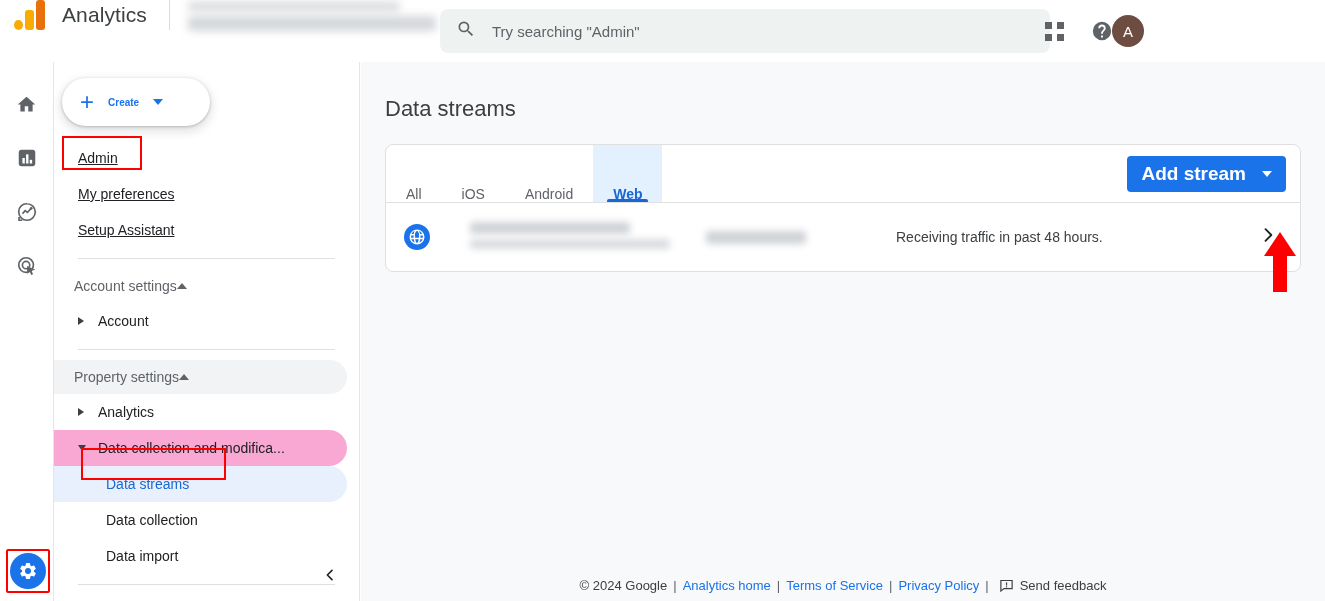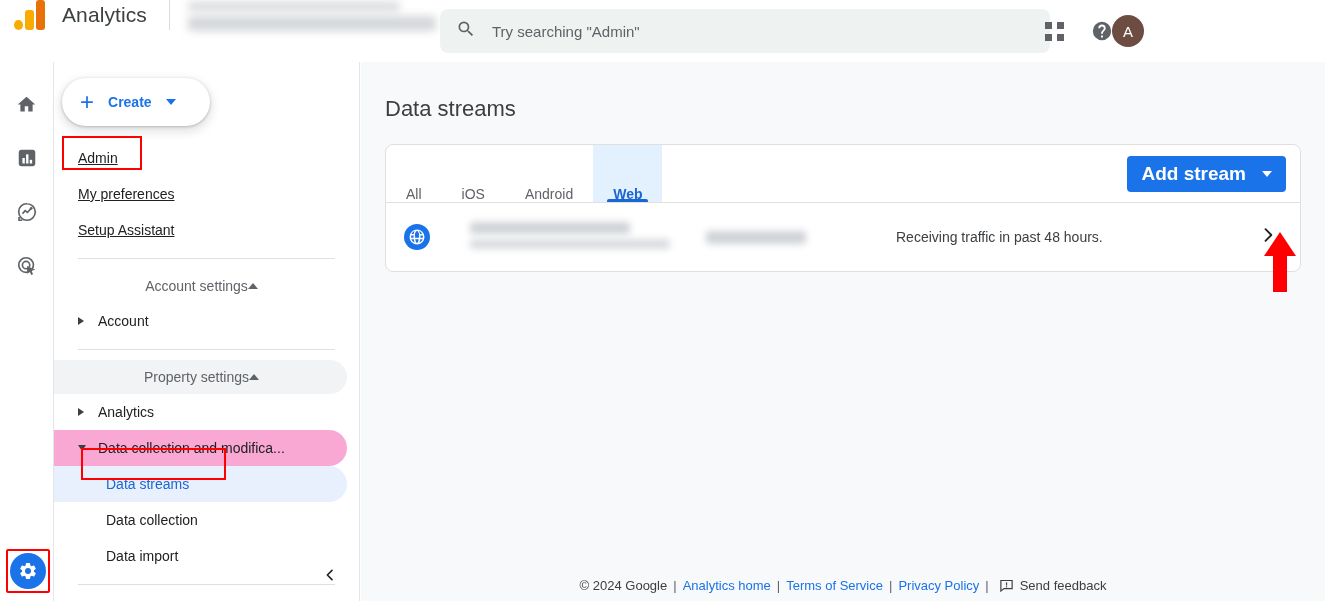--- a/index.html
+++ b/index.html
@@ -97,39 +97,39 @@
     background: #ffffff; border-right: 1px solid #e4e6e9;
     padding-top: 10px;
   }
   .create-btn {
     margin: 6px 0 0 8px; width: 148px; height: 48px;
     background: #fff; border-radius: 24px;
     box-shadow: 0 1px 3px rgba(60,64,67,.3), 0 4px 8px 3px rgba(60,64,67,.12);
     display: flex; align-items: center; cursor: pointer;
   }
   .create-btn .plus { font-size: 24px; color: #1a73e8; margin-left: 18px; line-height: 1; }
-  .create-btn .lbl { font-size: 14px; color: #1a73e8; font-weight: 600; margin-left: 14px; }
+  .create-btn .lbl { font-size: 10px; color: #1a73e8; font-weight: 600; margin-left: 14px; }
   .create-btn .caret {
     margin-left: 14px; width: 0; height: 0;
     border-left: 5px solid transparent; border-right: 5px solid transparent;
     border-top: 6px solid #1a73e8;
   }
 
   .nav-item {
     height: 36px; display: flex; align-items: center;
     padding-left: 24px; font-size: 14px; color: #202124;
     cursor: pointer; border-radius: 0 18px 18px 0; margin-right: 12px;
   }
   .nav-item.sub { padding-left: 52px; }
   .nav-item.sel { background: #e8f0fe; color: #1967d2; font-weight: 400; }
   .nav-item.group { background: #f9a8d4; border-radius: 0 18px 18px 0; }
   .nav-sep { height: 1px; background: #e0e0e0; margin: 10px 24px 10px 24px; }
 
   .sec-head {
-    height: 34px; display: flex; align-items: center; justify-content: center;
+    height: 34px; display: flex; align-items: center; justify-content: flex-start;
     padding-left: 20px; padding-right: 18px; font-size: 14px; color: #5f6368;
     cursor: pointer; margin-right: 12px; border-radius: 0 18px 18px 0;
   }
   .sec-head.shaded { background: #f1f3f4; }
   .chev-up {
     width: 0; height: 0; border-left: 5px solid transparent;
     border-right: 5px solid transparent; border-bottom: 6px solid #5f6368;
   }
   .tri-right {
     width: 0; height: 0; border-top: 4px solid transparent;

